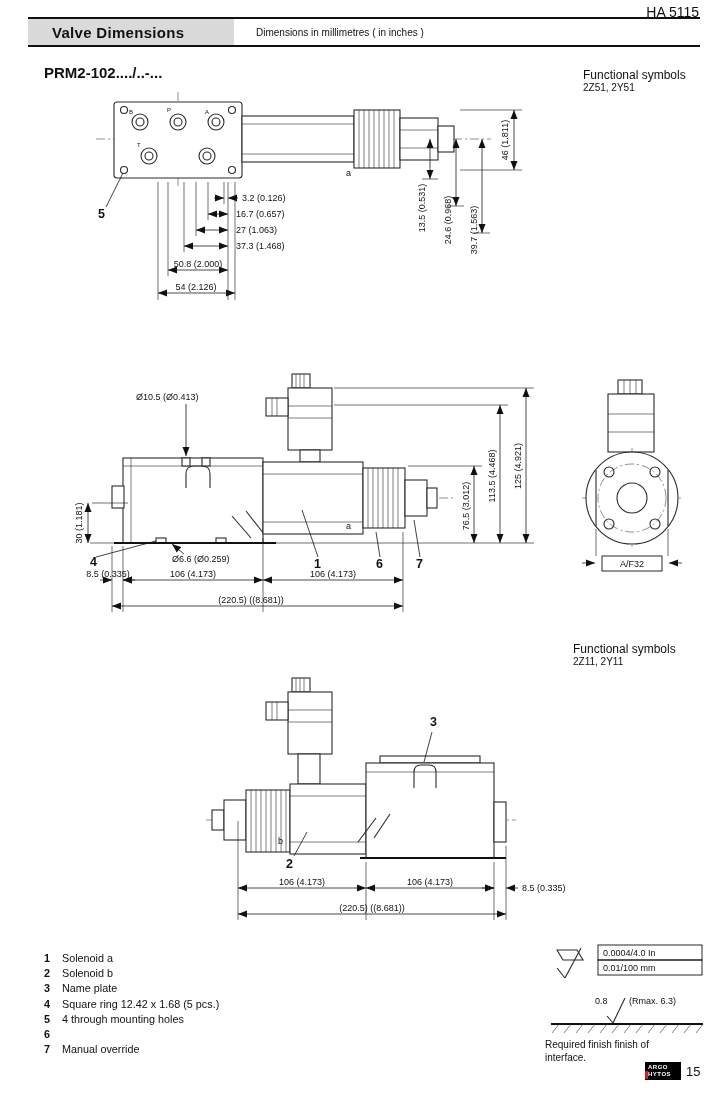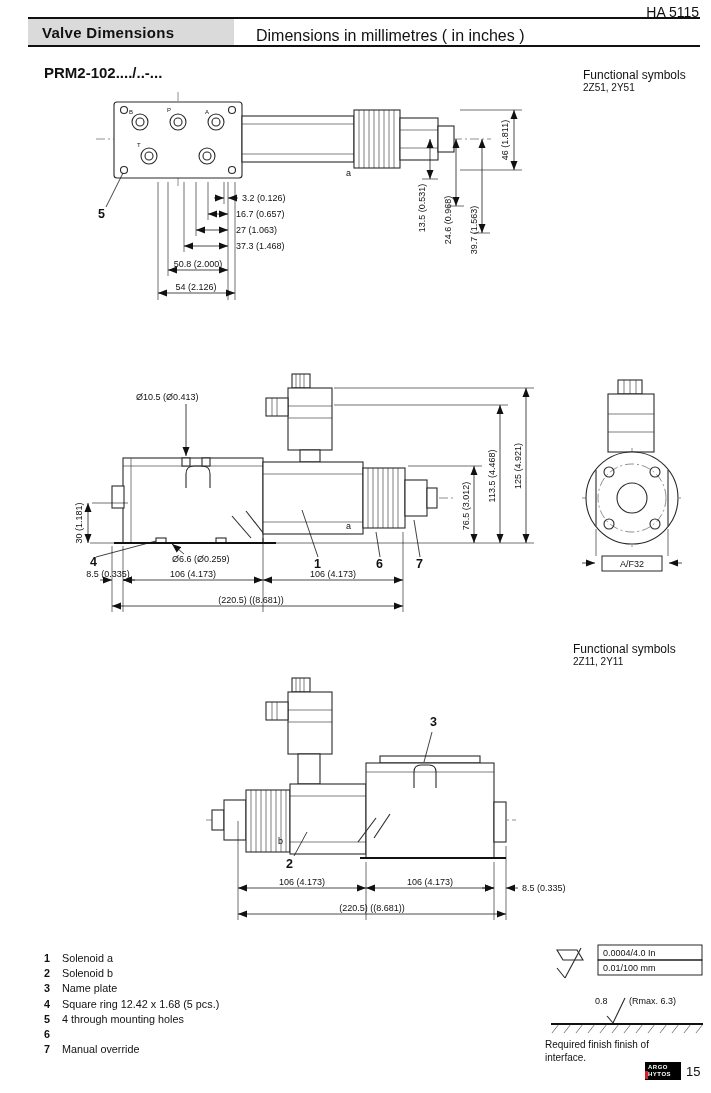--- a/index.html
+++ b/index.html
@@ -1,22 +1,22 @@
 <!DOCTYPE html>
 <html><head>
 <meta charset="utf-8">
 <style>
   *{margin:0;padding:0;box-sizing:border-box}
   html,body{background:#fff}
   body{width:711px;height:1093px;font-family:"Liberation Sans",sans-serif;color:#111;position:relative;overflow:hidden}
   .abs{position:absolute}
   .rule{background:#111}
-  .title-band{background:#dadada;display:flex;align-items:center;padding-left:14px}
+  .title-band{background:#dadada;display:flex;align-items:center;padding-left:24px}
   .page-title{font-size:15px;font-weight:bold;letter-spacing:.3px}
-  .subtitle{font-size:16px}
+  .subtitle{font-size:10px}
   .docref{font-size:14px}
   .model{font-size:15px;font-weight:bold}
   .fsym-label{font-size:12px;font-weight:normal}
   .fsym-value{font-size:10px}
   .legend-row{display:flex;font-size:10.8px;line-height:15.2px}
   .legend-num{width:18px;font-weight:bold;flex:none}
   .sf-caption{font-size:10px;line-height:13px}
   .footer-brand{width:36px;height:18px;background:#000;color:#fff;display:flex;flex-direction:column;justify-content:center;padding-left:3px;position:relative}
   .footer-brand .b1,.footer-brand .b2{font-size:6px;font-weight:bold;line-height:7px;letter-spacing:.5px}
   .footer-brand .redbar{position:absolute;left:0;top:9px;width:3px;height:8px;background:#d21f26}

